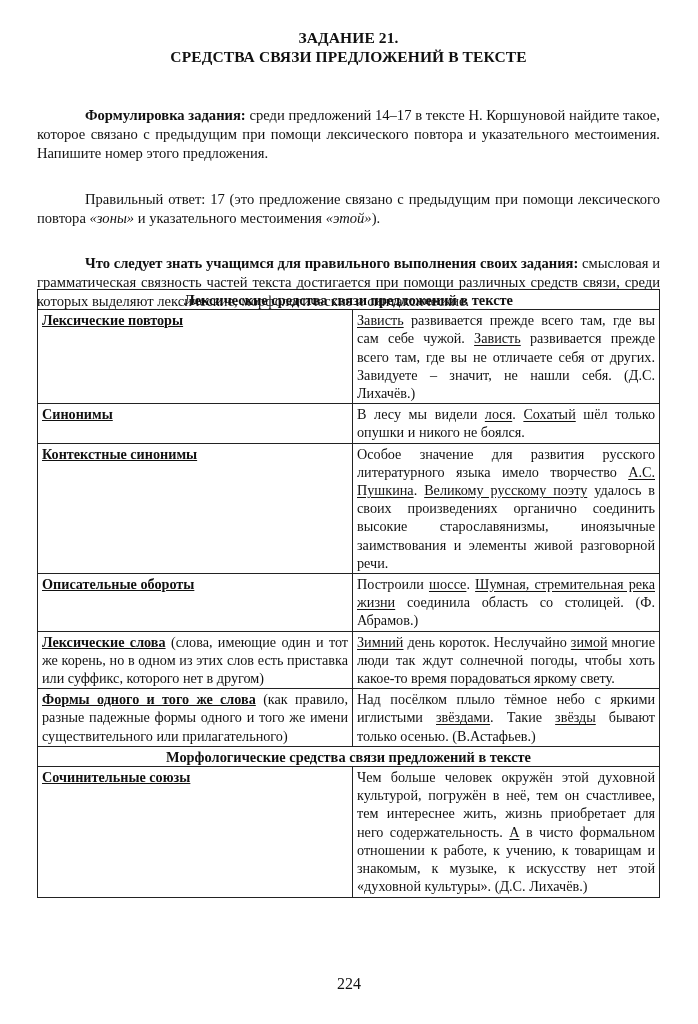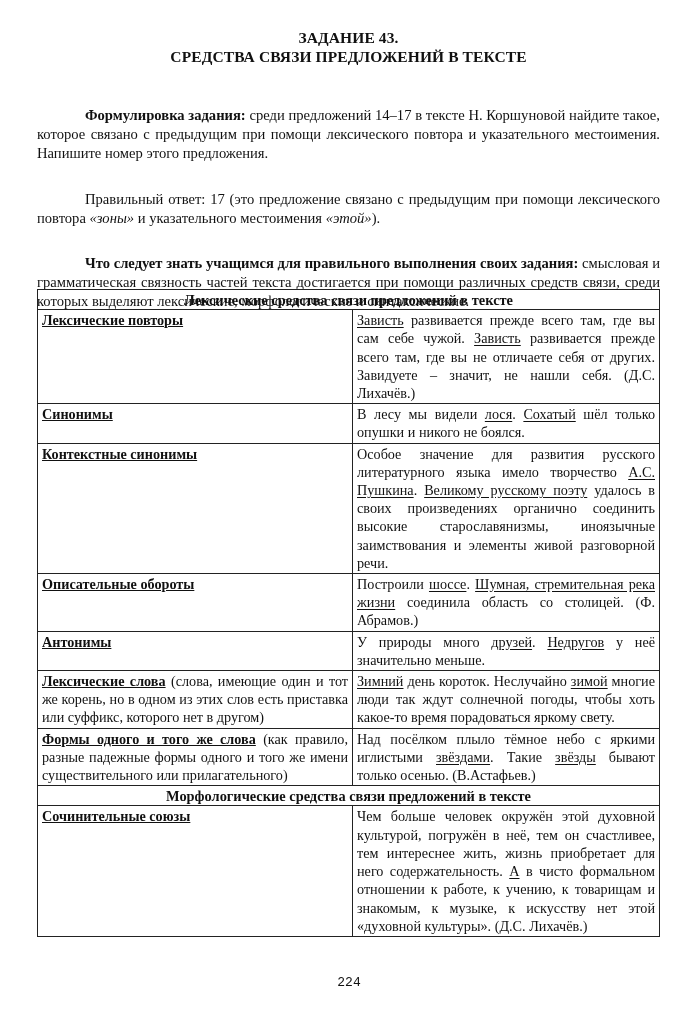--- a/index.html
+++ b/index.html
@@ -72,30 +72,30 @@
     td.example u {
       text-decoration: underline;
       text-underline-offset: 2px;
     }
     .page-number {
       position: absolute;
       left: 0;
       width: 698px;
       top: 975px;
       text-align: center;
-      font-family: Liberation Mono, monospace;
-      font-size: 13px;
+      font-family: Liberation Serif, serif;
+      font-size: 16px;
     }
   </style>
 </head>
 <body>
 
 <div class="page">
   <div class="title">
-    <div>ЗАДАНИЕ 43.</div>
+    <div>ЗАДАНИЕ 21.</div>
     <div>СРЕДСТВА СВЯЗИ ПРЕДЛОЖЕНИЙ В ТЕКСТЕ</div>
   </div>
 
   <p class="para p1"><b>Формулировка задания:</b><span> среди предложений 14–17 в тексте Н. Коршуновой найдите такое, которое связано с предыдущим при помощи лексического повтора и указательного местоимения. Напишите номер этого предложения.</span></p>
 
   <p class="para p2"><span>Правильный ответ: 17 (это предложение связано с предыдущим при помощи лексического повтора </span><i>«зоны»</i><span> и указательного местоимения </span><i>«этой»</i><span>).</span></p>
 
   <p class="para p3"><b>Что следует знать учащимся для правильного выполнения своих задания:</b><span> смысловая и грамматическая связность частей текста достигается при помощи различных средств связи, среди которых выделяют  лексические, морфологические и синтаксические.</span></p>
 </div>
 
@@ -114,24 +114,20 @@
       </tr>
       <tr>
         <td class="term"><span class="tname">Контекстные синонимы</span><span></span></td>
         <td class="example"><span>Особое значение для развития русского литературного языка имело творчество </span><u>А.С. Пушкина</u><span>. </span><u>Великому русскому поэту</u><span> удалось в своих произведениях органично соединить высокие старославянизмы, иноязычные заимствования и элементы живой разговорной речи.</span></td>
       </tr>
       <tr>
         <td class="term"><span class="tname">Описательные обороты</span><span></span></td>
         <td class="example"><span>Построили </span><u>шоссе</u><span>. </span><u>Шумная, стремительная река жизни</u><span> соединила область со столицей. (Ф. Абрамов.)</span></td>
       </tr>
       <tr>
-        <td class="term"><span class="tname">Антонимы</span><span></span></td>
-        <td class="example"><span>У природы много </span><u>друзей</u><span>. </span><u>Недругов</u><span> у неё значительно меньше.</span></td>
-      </tr>
-      <tr>
         <td class="term"><span class="tname">Лексические слова</span><span> (слова, имеющие один и тот же корень, но в одном из этих слов есть приставка или суффикс, которого нет в другом)</span></td>
         <td class="example"><u>Зимний</u><span> день короток. Неслучайно </span><u>зимой</u><span> многие люди так ждут солнечной погоды, чтобы хоть какое-то время порадоваться яркому свету.</span></td>
       </tr>
       <tr>
         <td class="term"><span class="tname">Формы одного и того же слова</span><span> (как правило, разные падежные формы одного и того же имени существительного или прилагательного)</span></td>
         <td class="example"><span>Над посёлком плыло тёмное небо с яркими иглистыми </span><u>звёздами</u><span>. Такие </span><u>звёзды</u><span> бывают только осенью. (В.Астафьев.)</span></td>
       </tr>
       <tr>
         <td colspan="2" class="section">Морфологические средства связи предложений в тексте</td>
       </tr>

